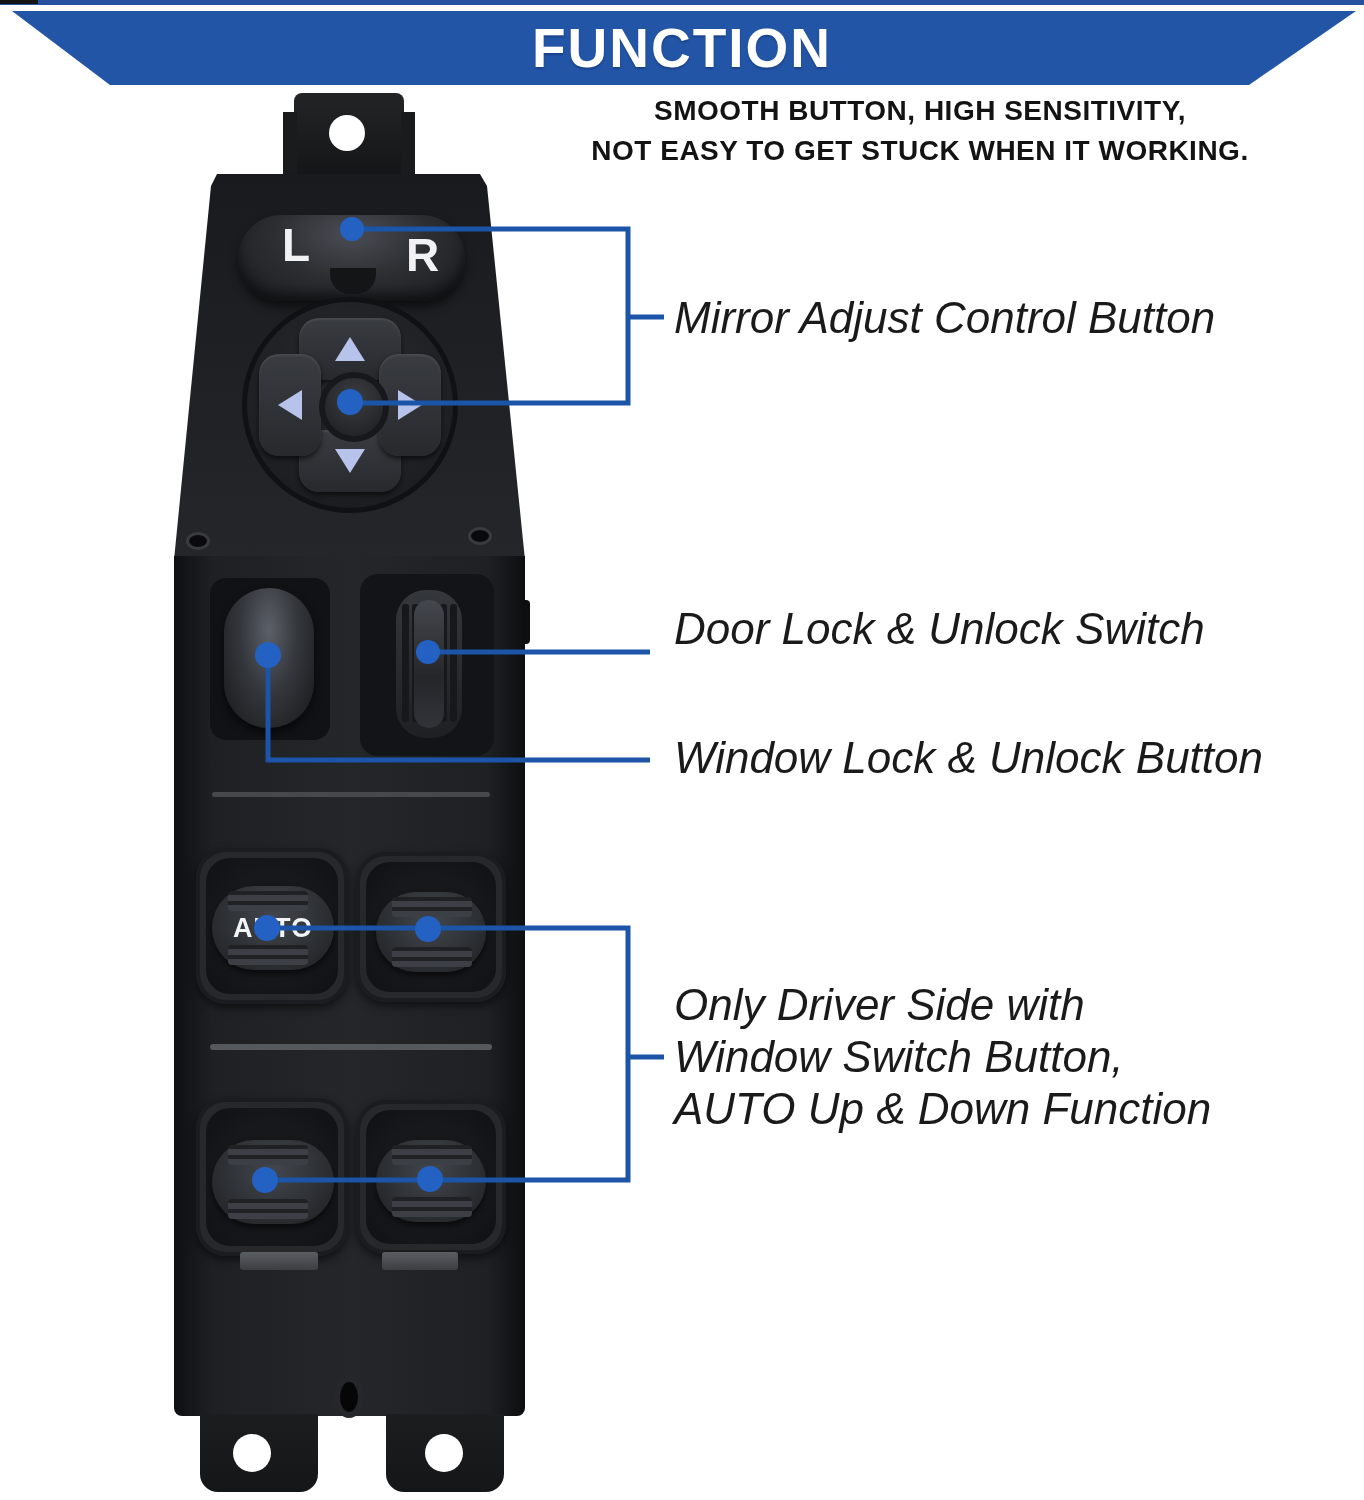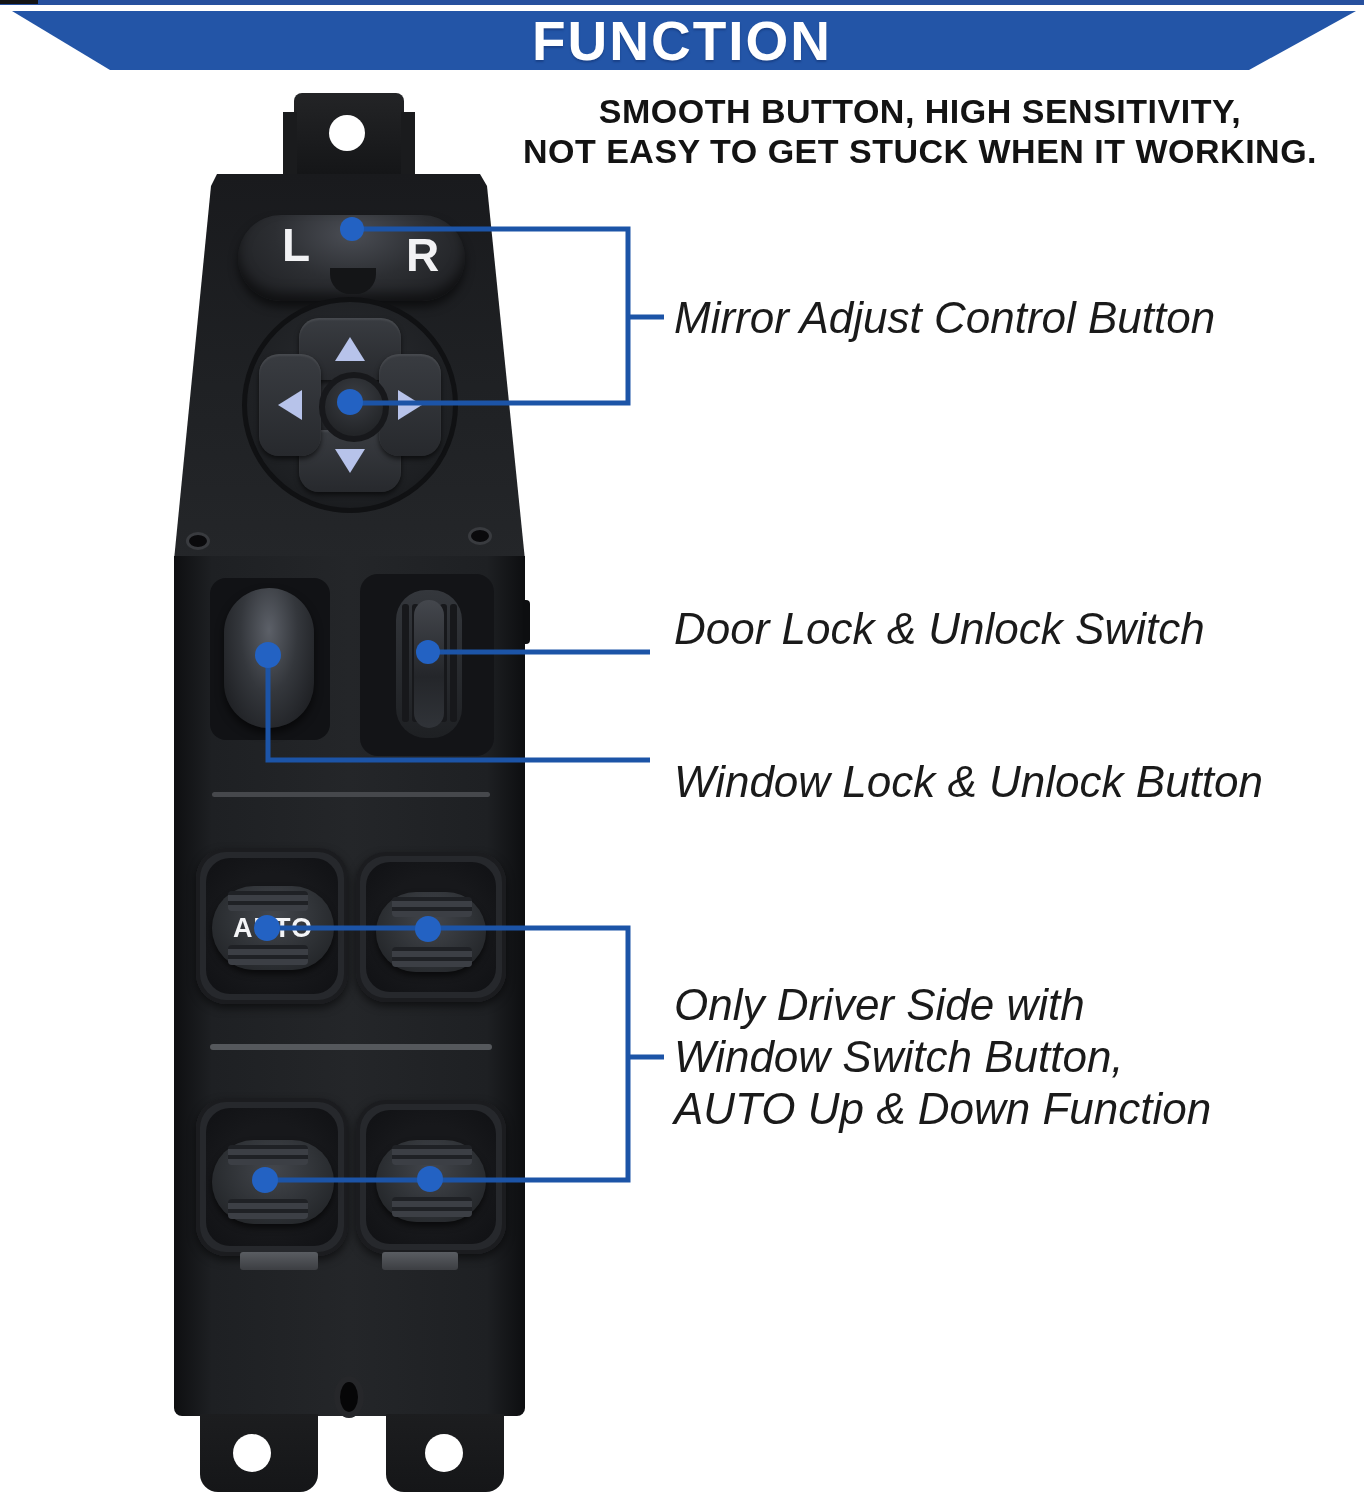--- a/index.html
+++ b/index.html
@@ -5,32 +5,32 @@
   * { margin:0; padding:0; box-sizing:border-box; }
   html,body { background:#ffffff; }
   .canvas {
     position:relative; width:1364px; height:1500px; overflow:hidden;
     background:#ffffff; font-family:"Liberation Sans", sans-serif;
   }
   
   .top-strip { position:absolute; left:0; top:0; width:1364px; height:5px; background:#27509E; }
   .top-strip-dark { position:absolute; left:0; top:0; width:38px; height:4px; background:#141414; }
   .banner {
-    position:absolute; left:0; top:11px; width:1364px; height:59px;
+    position:absolute; left:0; top:11px; width:1364px; height:74px;
     background:#2355A7;
     clip-path:polygon(12px 0, 1356px 0, 1249px 100%, 110px 100%);
     display:flex; align-items:center; justify-content:center;
   }
   .banner-title {
     color:#ffffff; font-size:55px; font-weight:bold; letter-spacing:2px;
     text-shadow:0 2px 2px rgba(10,30,80,.35);
   }
   .subtitle {
     position:absolute; left:500px; top:91px; width:840px; text-align:center;
-    font-size:34px; font-weight:bold; color:#131313; line-height:40px; letter-spacing:.5px;
+    font-size:28px; font-weight:bold; color:#131313; line-height:40px; letter-spacing:.5px;
   }
   
   .callout-label {
     position:absolute; left:674px; font-size:44px; color:#1a1a1a; line-height:52px; white-space:nowrap;font-style:italic;
   }
   
   .dev { position:absolute; }
   .top-tab { left:294px; top:93px; width:110px; height:84px; background:linear-gradient(180deg,#232426,#141517); border-radius:8px 8px 0 0; }
   .top-tab-shoulder-l { left:283px; top:112px; width:14px; height:63px; background:#1a1b1d; }
   .top-tab-shoulder-r { left:401px; top:112px; width:14px; height:63px; background:#1a1b1d; }
@@ -241,20 +241,20 @@
       <circle cx="268" cy="655" r="13"></circle>
       <circle cx="267" cy="928" r="13"></circle>
       <circle cx="428" cy="929" r="13"></circle>
       <circle cx="265" cy="1180" r="13"></circle>
       <circle cx="430" cy="1179" r="13"></circle>
     </g>
   </svg>
 
   <div class="callout-label" style="top:292px;">Mirror Adjust Control Button</div>
   <div class="callout-label" style="top:603px;">Door Lock &amp; Unlock Switch</div>
-  <div class="callout-label" style="top:756px;">Window Lock &amp; Unlock Button</div>
+  <div class="callout-label" style="top:732px;">Window Lock &amp; Unlock Button</div>
   <div class="callout-label" style="top:979px;">
     <div>Only Driver Side with</div>
     <div>Window Switch Button,</div>
     <div>AUTO Up &amp; Down Function</div>
   </div>
 
 </div>
 
 </body></html>

